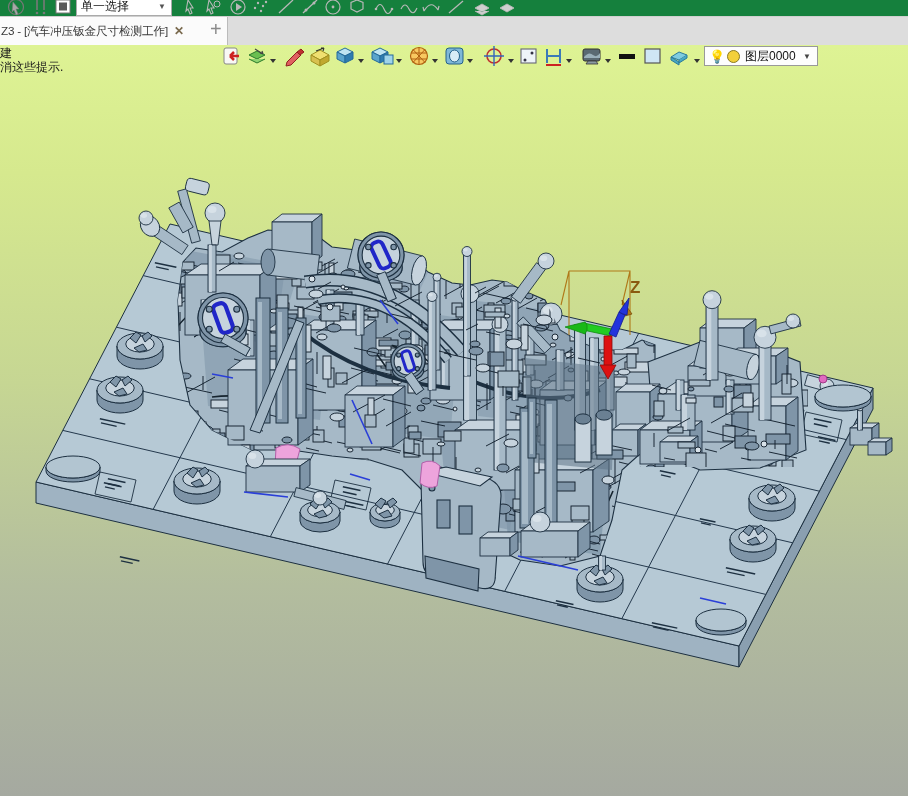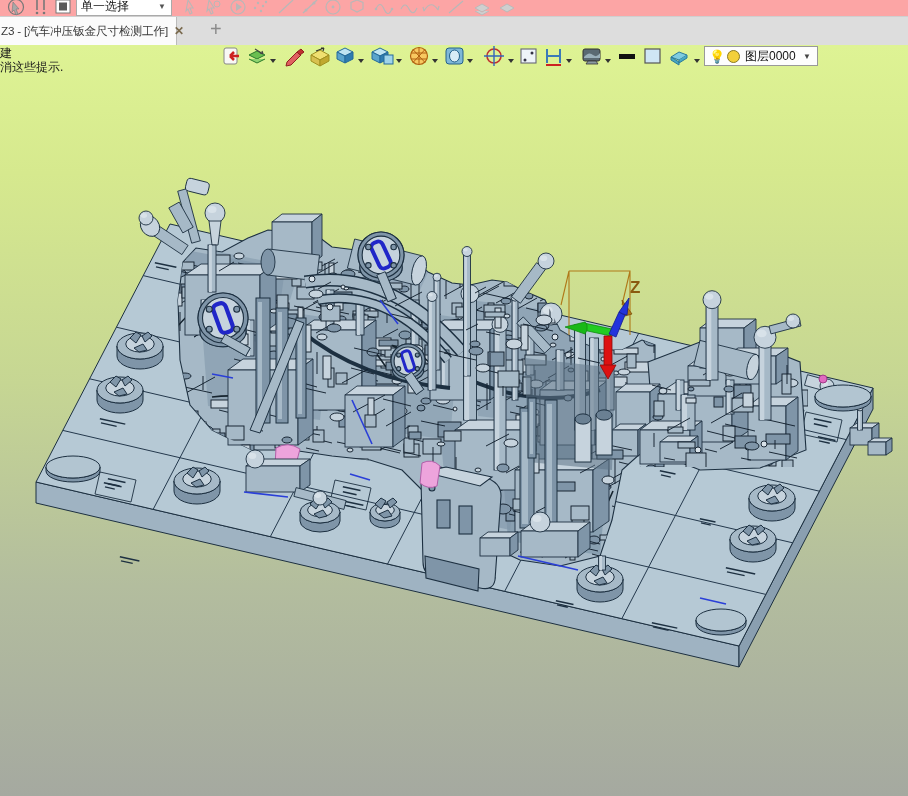--- a/index.html
+++ b/index.html
@@ -1,19 +1,19 @@
 <!DOCTYPE html>
 <html><head>
 <meta charset="utf-8">
 <style>
 * { margin:0; padding:0; box-sizing:border-box; }
 html,body { width:908px; height:796px; overflow:hidden; font-family:"Liberation Sans", sans-serif; background:#e2e2e2; }
-#top1 { position:absolute; left:0; top:0; width:908px; height:20px; background:#fca5a5; }
+#top1 { position:absolute; left:0; top:0; width:908px; height:20px; background:#15803d; }
 #tabs { position:absolute; left:0; top:16px; width:908px; height:29px; background:#dddddd; border-top:1px solid #cfcfcf; }
-#tab1 { position:absolute; left:0; top:0; width:177px; height:29px; background:#fbfbfb; border-right:1px solid #bbb; font-size:11.7px; color:#3a3a3a; line-height:28px; padding-left:1px; white-space:nowrap; letter-spacing:-0.2px; }
+#tab1 { position:absolute; left:0; top:0; width:228px; height:29px; background:#fbfbfb; border-right:1px solid #bbb; font-size:11.7px; color:#3a3a3a; line-height:28px; padding-left:1px; white-space:nowrap; letter-spacing:-0.2px; }
 #viewport { position:absolute; left:0; top:45px; width:908px; height:751px;
   background:linear-gradient(180deg,#def394 0%,#d6e98e 17%,#c6d693 45%,#b3bd9e 72%,#a5a9a0 100%); }
 .vtxt { position:absolute; left:0px; top:1px; font-size:12px; color:#1a1a1a; line-height:14px; }
 svg { position:absolute; left:0; top:0; }
 #combo1 { position:absolute; left:76px; top:-3px; width:96px; height:19px; background:#fff; border:1px solid #aaa; font-size:12px; color:#111; line-height:17px; padding-left:4px; }
 #layercombo { position:absolute; left:704px; top:1px; width:114px; height:20px; background:#fdfdfd; border:1px solid #999; font-size:12px; color:#111; line-height:18px; }
 </style>
 </head>
 <body>
 <div id="top1">

